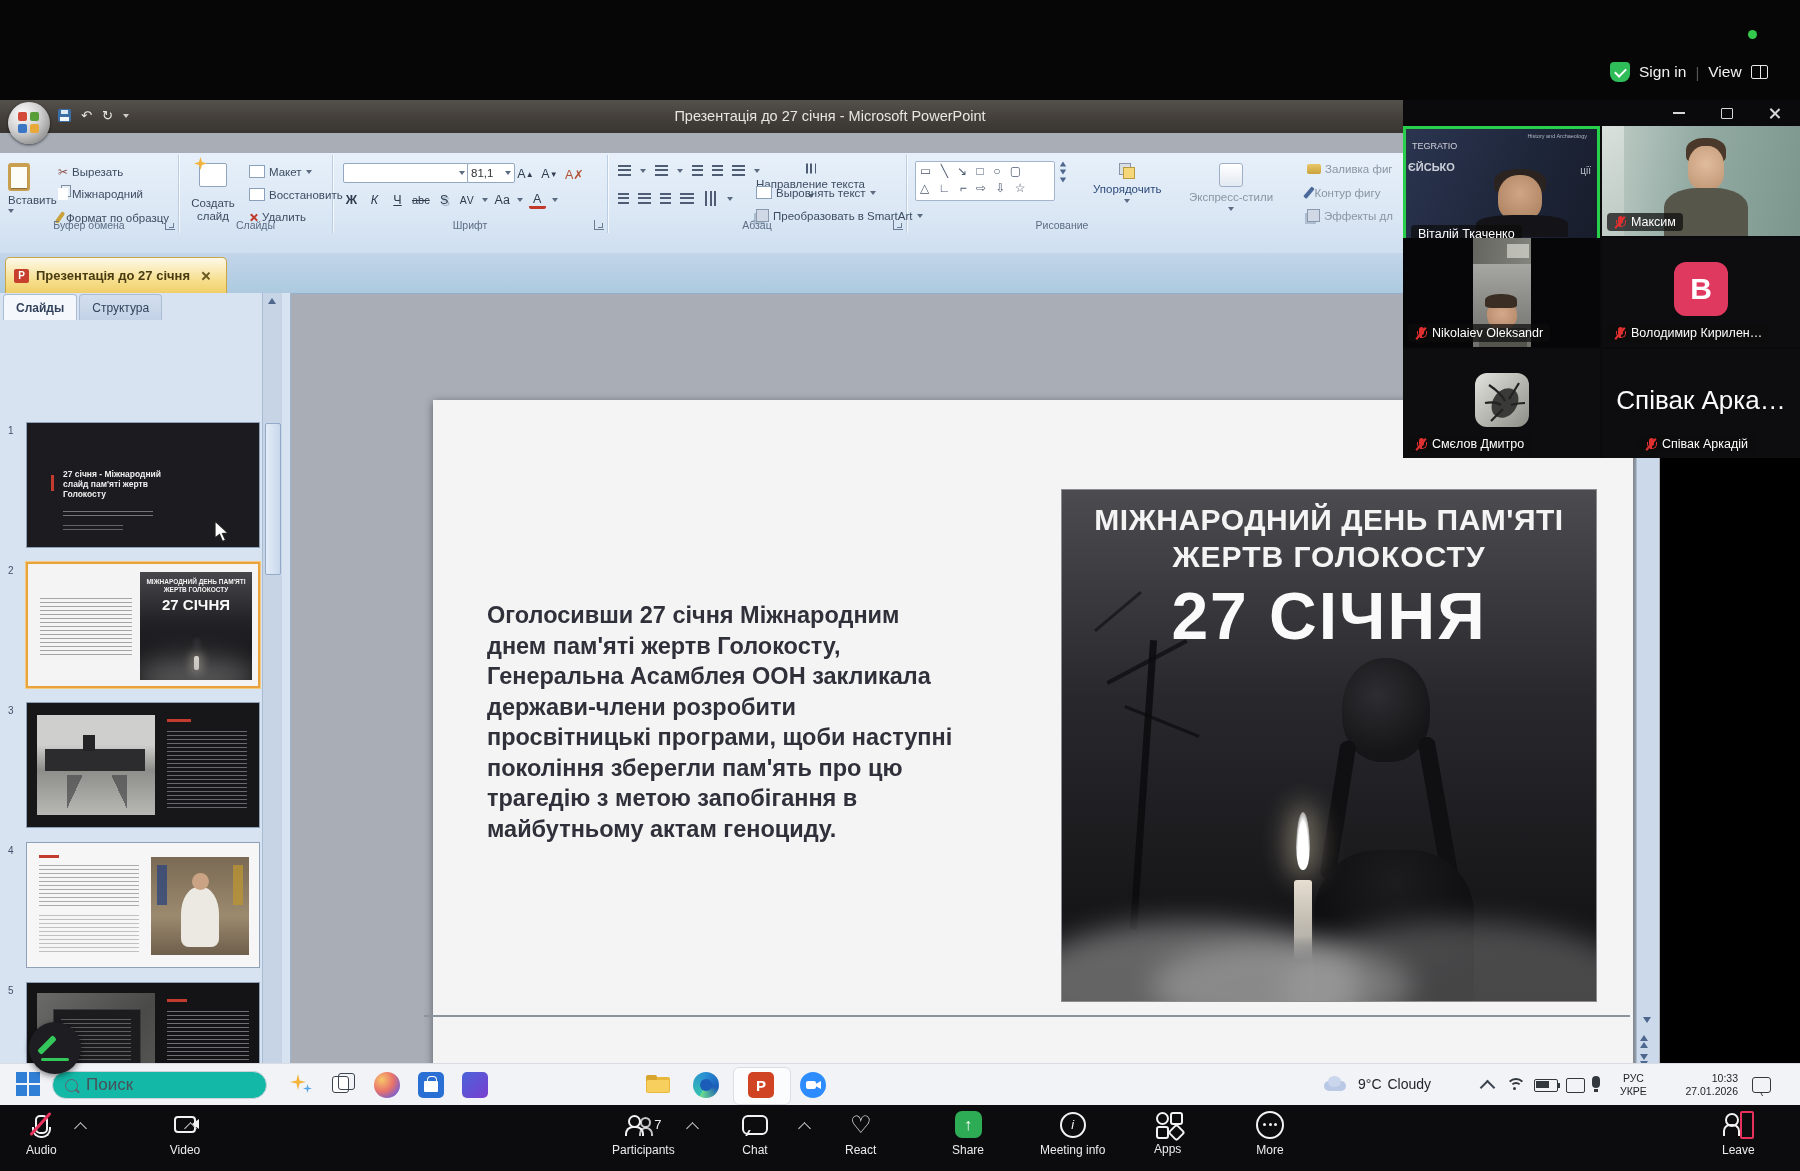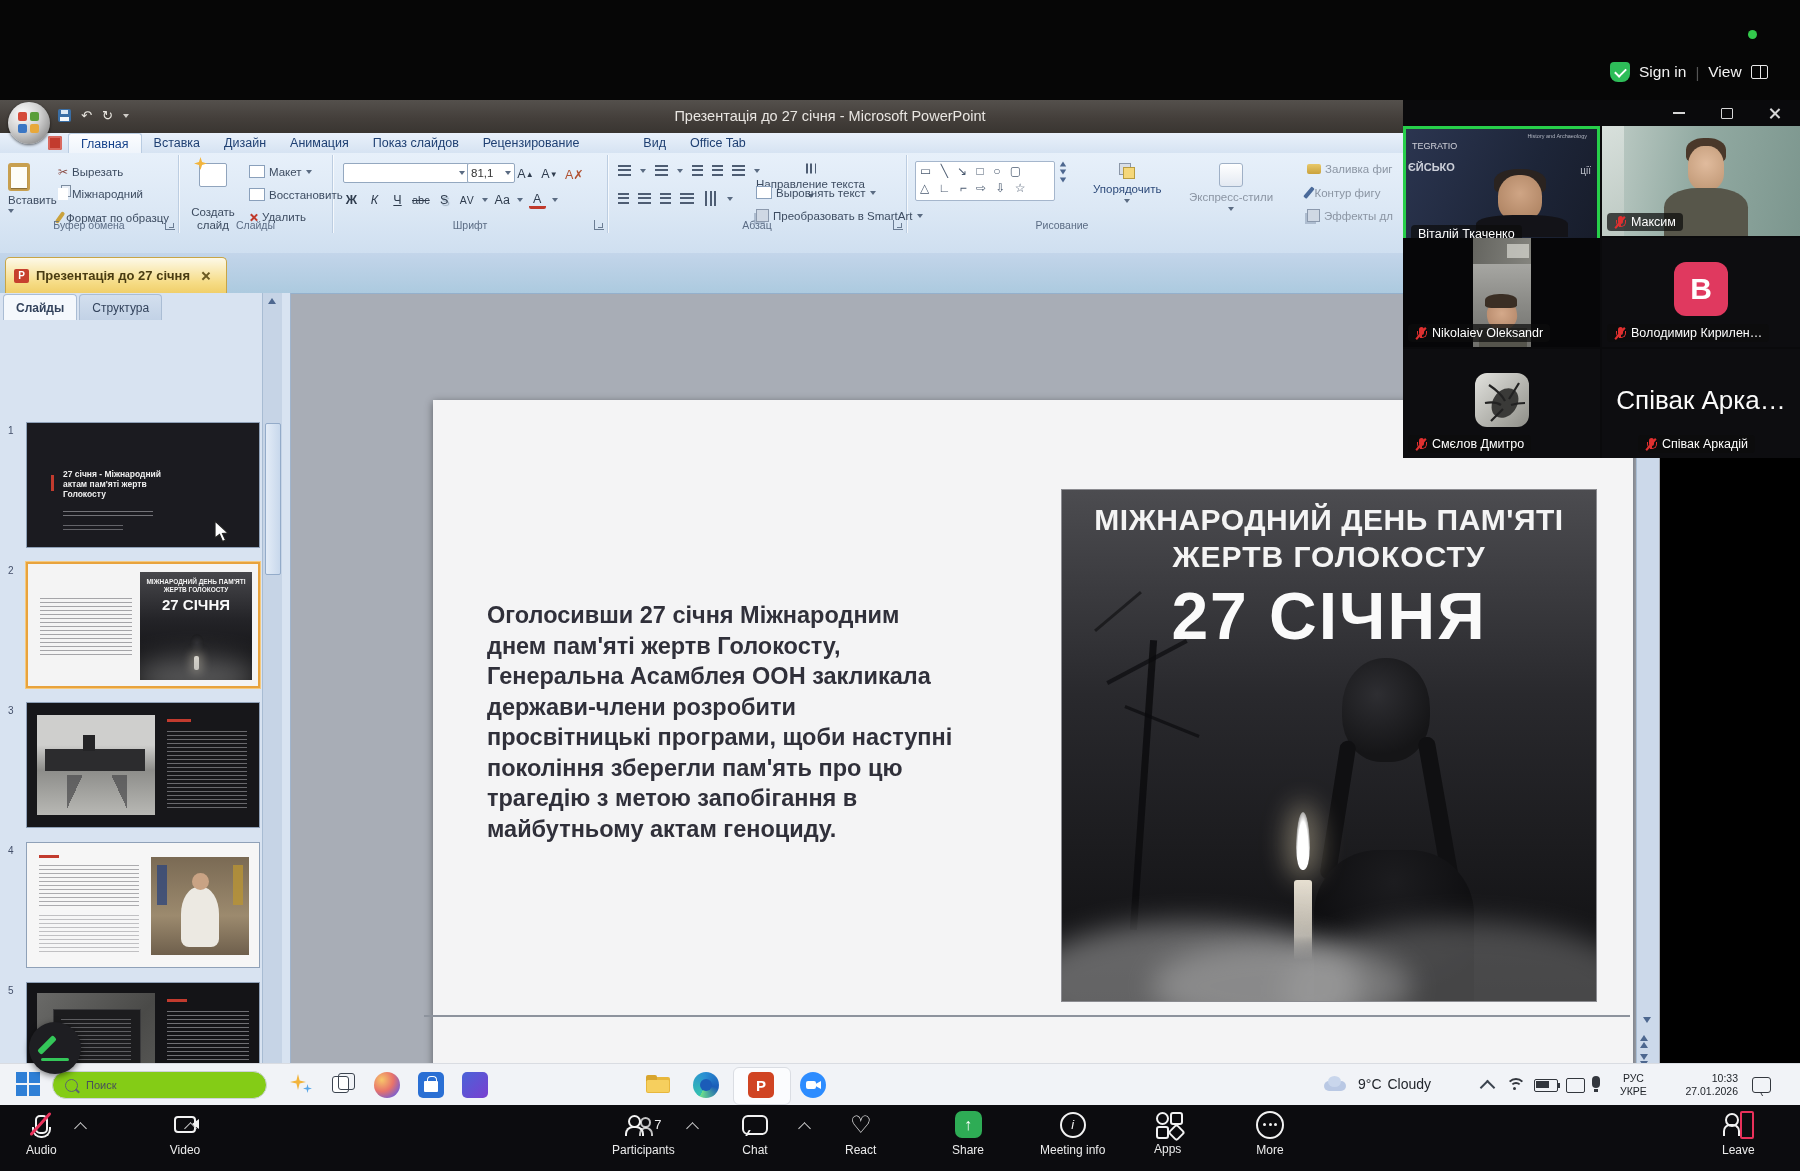--- a/index.html
+++ b/index.html
@@ -90,21 +90,21 @@
   .notes{left:290px;top:994px;width:1368px;height:51px;background:#fbfcfd;border-top:2px solid #8fa8c6;}
   
   .status{left:0;top:1045px;width:1660px;height:18px;background:linear-gradient(#e2ecf7,#c9daec);font-size:11.5px;color:#3c3c3c;display:flex;align-items:center;}
   .ssep{width:1px;height:14px;background:#aabdd2;margin:0 10px;}
   .viewbtn{width:19px;height:14px;border:1px solid #8fa6c2;background:linear-gradient(#fff,#dce6f2);border-radius:2px;margin-right:2px;display:flex;align-items:center;justify-content:center;}
   .viewbtn i{width:9px;height:7px;border:1px solid #51627d;}
   
   .annot{left:29px;top:1022px;width:52px;height:52px;border-radius:50%;background:#1e1e22;box-shadow:0 2px 6px rgba(0,0,0,.5);z-index:40;}
   
   .taskbar{left:0;top:1063px;width:1800px;height:42px;background:#f1f3f7;border-top:1px solid #d9dce2;}
-  .searchpill{position:absolute;left:52px;top:7px;width:215px;height:28px;background:#84cc16;border:1px solid #cdd2da;border-radius:14px;display:flex;align-items:center;gap:8px;padding:0 12px;box-sizing:border-box;font-size:11px;color:#49505a;}
+  .searchpill{position:absolute;left:52px;top:7px;width:215px;height:28px;background:#14b8a6;border:1px solid #cdd2da;border-radius:14px;display:flex;align-items:center;gap:8px;padding:0 12px;box-sizing:border-box;font-size:17px;color:#49505a;}
   .lens{width:11px;height:11px;border:1.8px solid #5a6470;border-radius:50%;position:relative;}
   .lens:after{content:"";position:absolute;left:9px;top:10px;width:5px;height:1.8px;background:#5a6470;transform:rotate(45deg);}
   .tic{position:absolute;top:8px;width:26px;height:26px;}
   .win4{display:grid;grid-template-columns:11px 11px;grid-template-rows:11px 11px;gap:2px;}
   .win4 i{background:#2f7fd6;}
   .chev{width:9px;height:9px;border-left:2px solid #3c4450;border-top:2px solid #3c4450;transform:rotate(45deg);}
   .traytxt{font-size:10.5px;color:#22262c;line-height:1.25;}
   
   .ztool{left:0;top:1105px;width:1800px;height:66px;background:#0c0c0f;}
   .zitem{position:absolute;top:6px;display:flex;flex-direction:column;align-items:center;gap:5px;color:#ececec;font-size:12px;}
@@ -161,33 +161,20 @@
       <span class="dd" style="border-top-color:#cfccc7;"></span>
     </div>
   </div>
   <div class="a orb">
     <span class="q" style="left:10px;top:10px;background:#d54b3a;"></span>
     <span class="q" style="left:22px;top:10px;background:#5a9e3a;"></span>
     <span class="q" style="left:10px;top:22px;background:#3a76c4;"></span>
     <span class="q" style="left:22px;top:22px;background:#e8a83a;"></span>
   </div>
 
-  <div class="a tabsrow f">
-    <span class="a officetab-ic" style="left:48px;top:3px;"></span>
-    <div class="f" style="margin-left:68px;">
-      <span class="rtab active">Главная</span>
-      <span class="rtab">Вставка</span>
-      <span class="rtab">Дизайн</span>
-      <span class="rtab">Анимация</span>
-      <span class="rtab">Показ слайдов</span>
-      <span class="rtab">Рецензирование</span>
-      <span class="rtab" style="margin-left:40px;">Вид</span>
-      <span class="rtab">Office Tab</span>
-    </div>
-  </div>
 
   <div class="a ribbon">
 
     <div class="rgroup" style="left:0;width:178px;">
       <div class="a" style="left:8px;top:8px;display:flex;flex-direction:column;align-items:flex-start;gap:3px;">
         <span class="clipboard-ic">
             <i></i>
           </span>
         <span style="font-size:11.5px;color:#3d4c61;">Вставить</span>
         <span class="dd"></span>
@@ -202,21 +189,21 @@
         </div>
       <div class="a rsmall" style="left:58px;top:56px;">
           <span class="brush-ic"></span>
           <span>Формат по образцу</span>
         </div>
       <div class="rlabel">Буфер обмена</div>
       <span class="launcher"></span>
     </div>
 
     <div class="rgroup" style="left:179px;width:153px;">
-      <div class="a" style="left:8px;top:8px;display:flex;flex-direction:column;align-items:center;gap:19px;">
+      <div class="a" style="left:8px;top:8px;display:flex;flex-direction:column;align-items:center;gap:10px;">
         <span class="newslide-ic">
             <span class="star"></span>
           </span>
         <span style="font-size:11.5px;color:#3d4c61;width:52px;text-align:center;line-height:1.15;">Создать слайд</span>
       </div>
       <div class="a rsmall" style="left:70px;top:10px;">
           <span class="mini-slide"></span>
           <span>Макет</span>
           <span class="dd"></span>
         </div>
@@ -353,21 +340,21 @@
       <span class="panetab">Структура</span>
     </div>
     <span class="a xsm" style="left:266px;top:8px;transform:scale(1.2);"></span>
 
     
     <span class="a tnum" style="top:132px;">1</span>
     <div class="thumb" style="top:129px;background:#1b1b20;">
       <div class="a" style="left:24px;top:52px;width:3px;height:16px;background:#c23b2e;"></div>
       <div class="a" style="left:36px;top:46px;font-size:8.5px;font-weight:bold;color:#f0f0f0;line-height:1.2;">
         <div>27 січня - Міжнародний</div>
-          <div>актам пам'яті жертв</div>
+          <div>слайд пам'яті жертв</div>
           <div>Голокосту</div>
       </div>
       <div class="a bars lt" style="left:36px;top:88px;width:90px;height:8px;opacity:.6;"></div>
       <div class="a bars lt" style="left:36px;top:102px;width:60px;height:5px;opacity:.5;"></div>
     </div>
     
     <span class="a tnum" style="top:272px;">2</span>
     <div class="thumb sel" style="top:269px;background:#f4f4f4;">
       <div class="a bars" style="left:12px;top:34px;width:92px;height:58px;opacity:.75;"></div>
       <div class="a" style="left:112px;top:8px;width:112px;height:108px;background:linear-gradient(#48484c,#232327 45%,#0d0d0f);overflow:hidden;">

